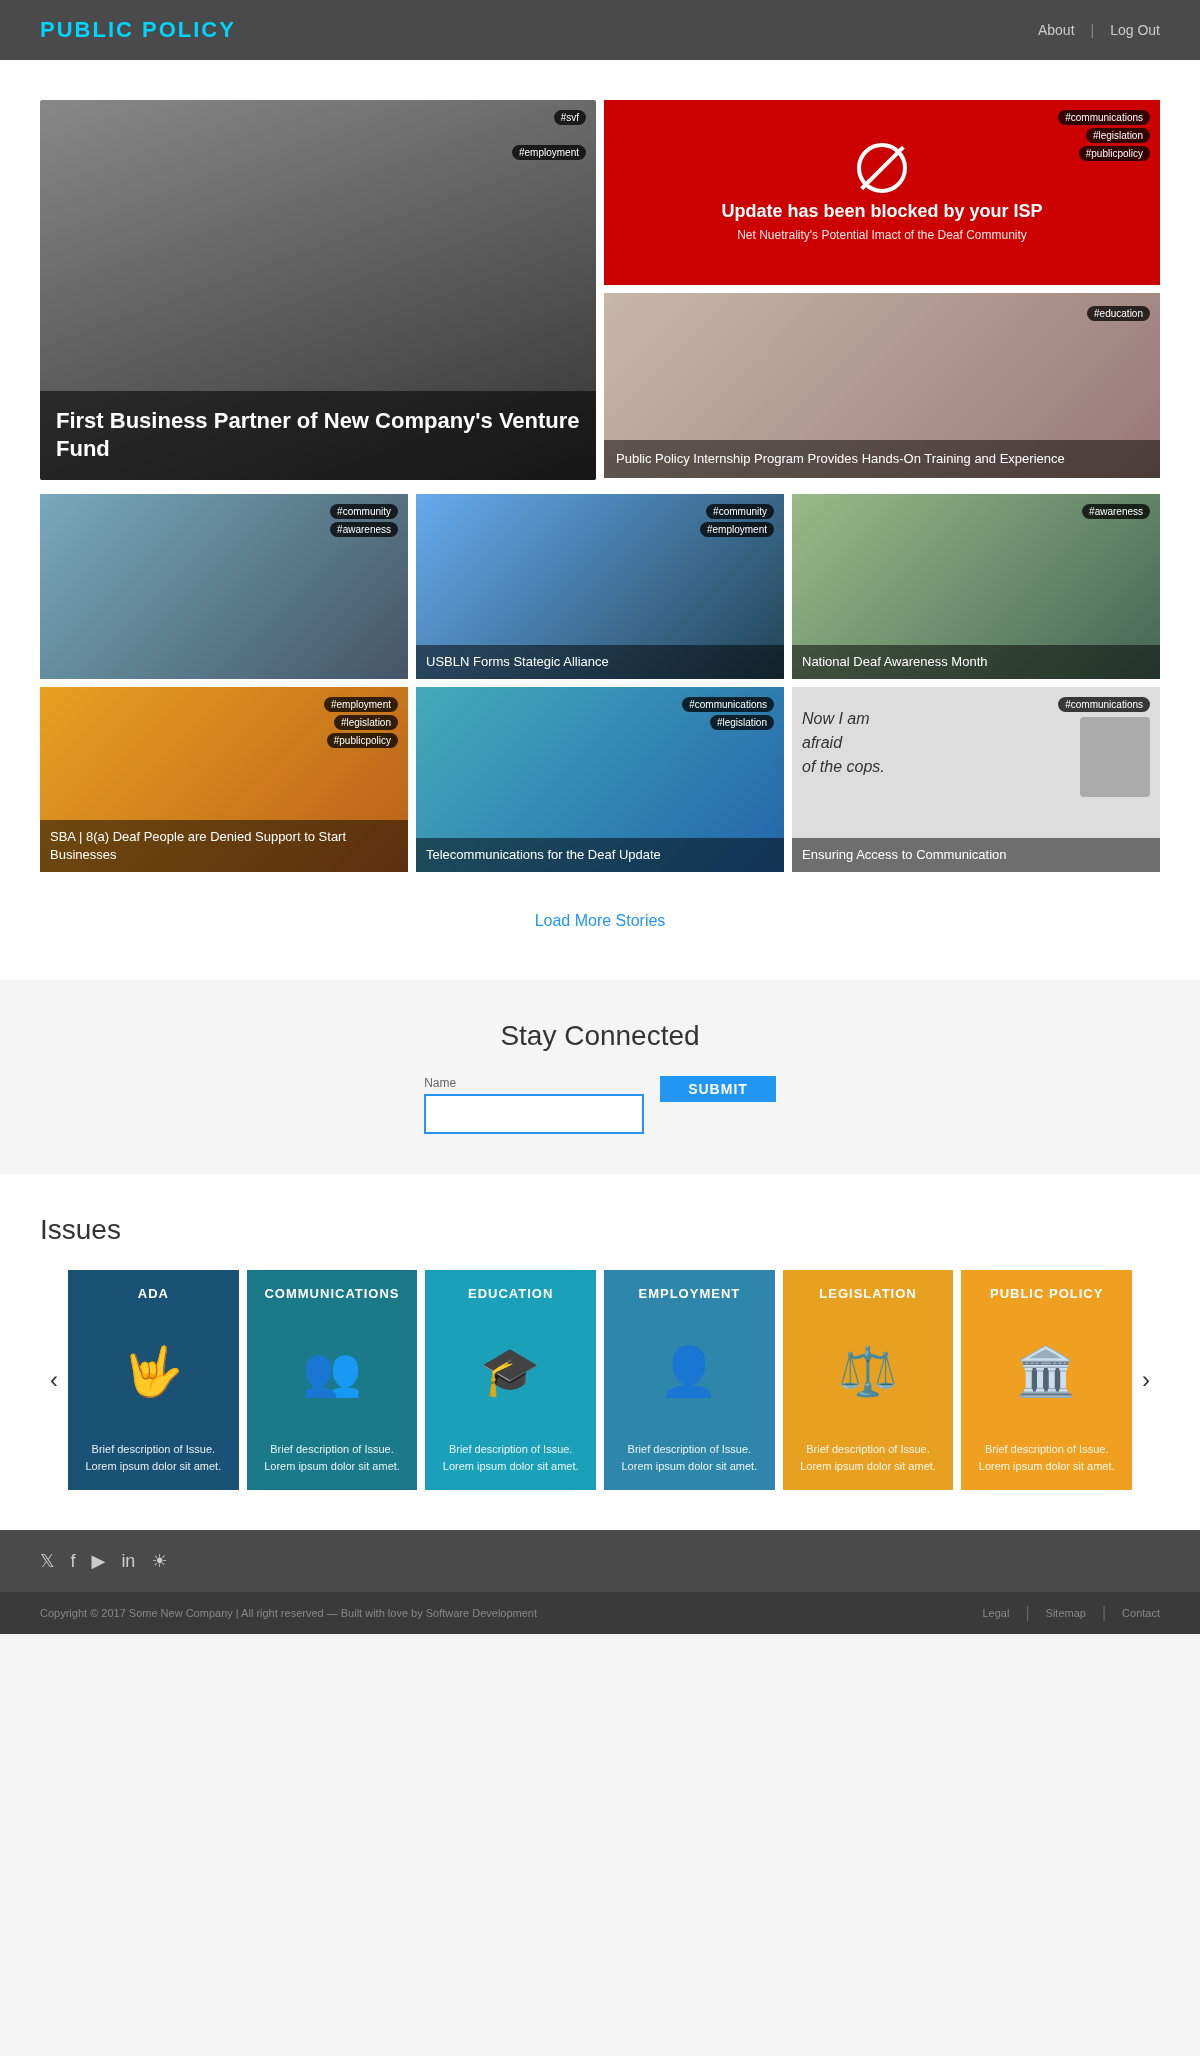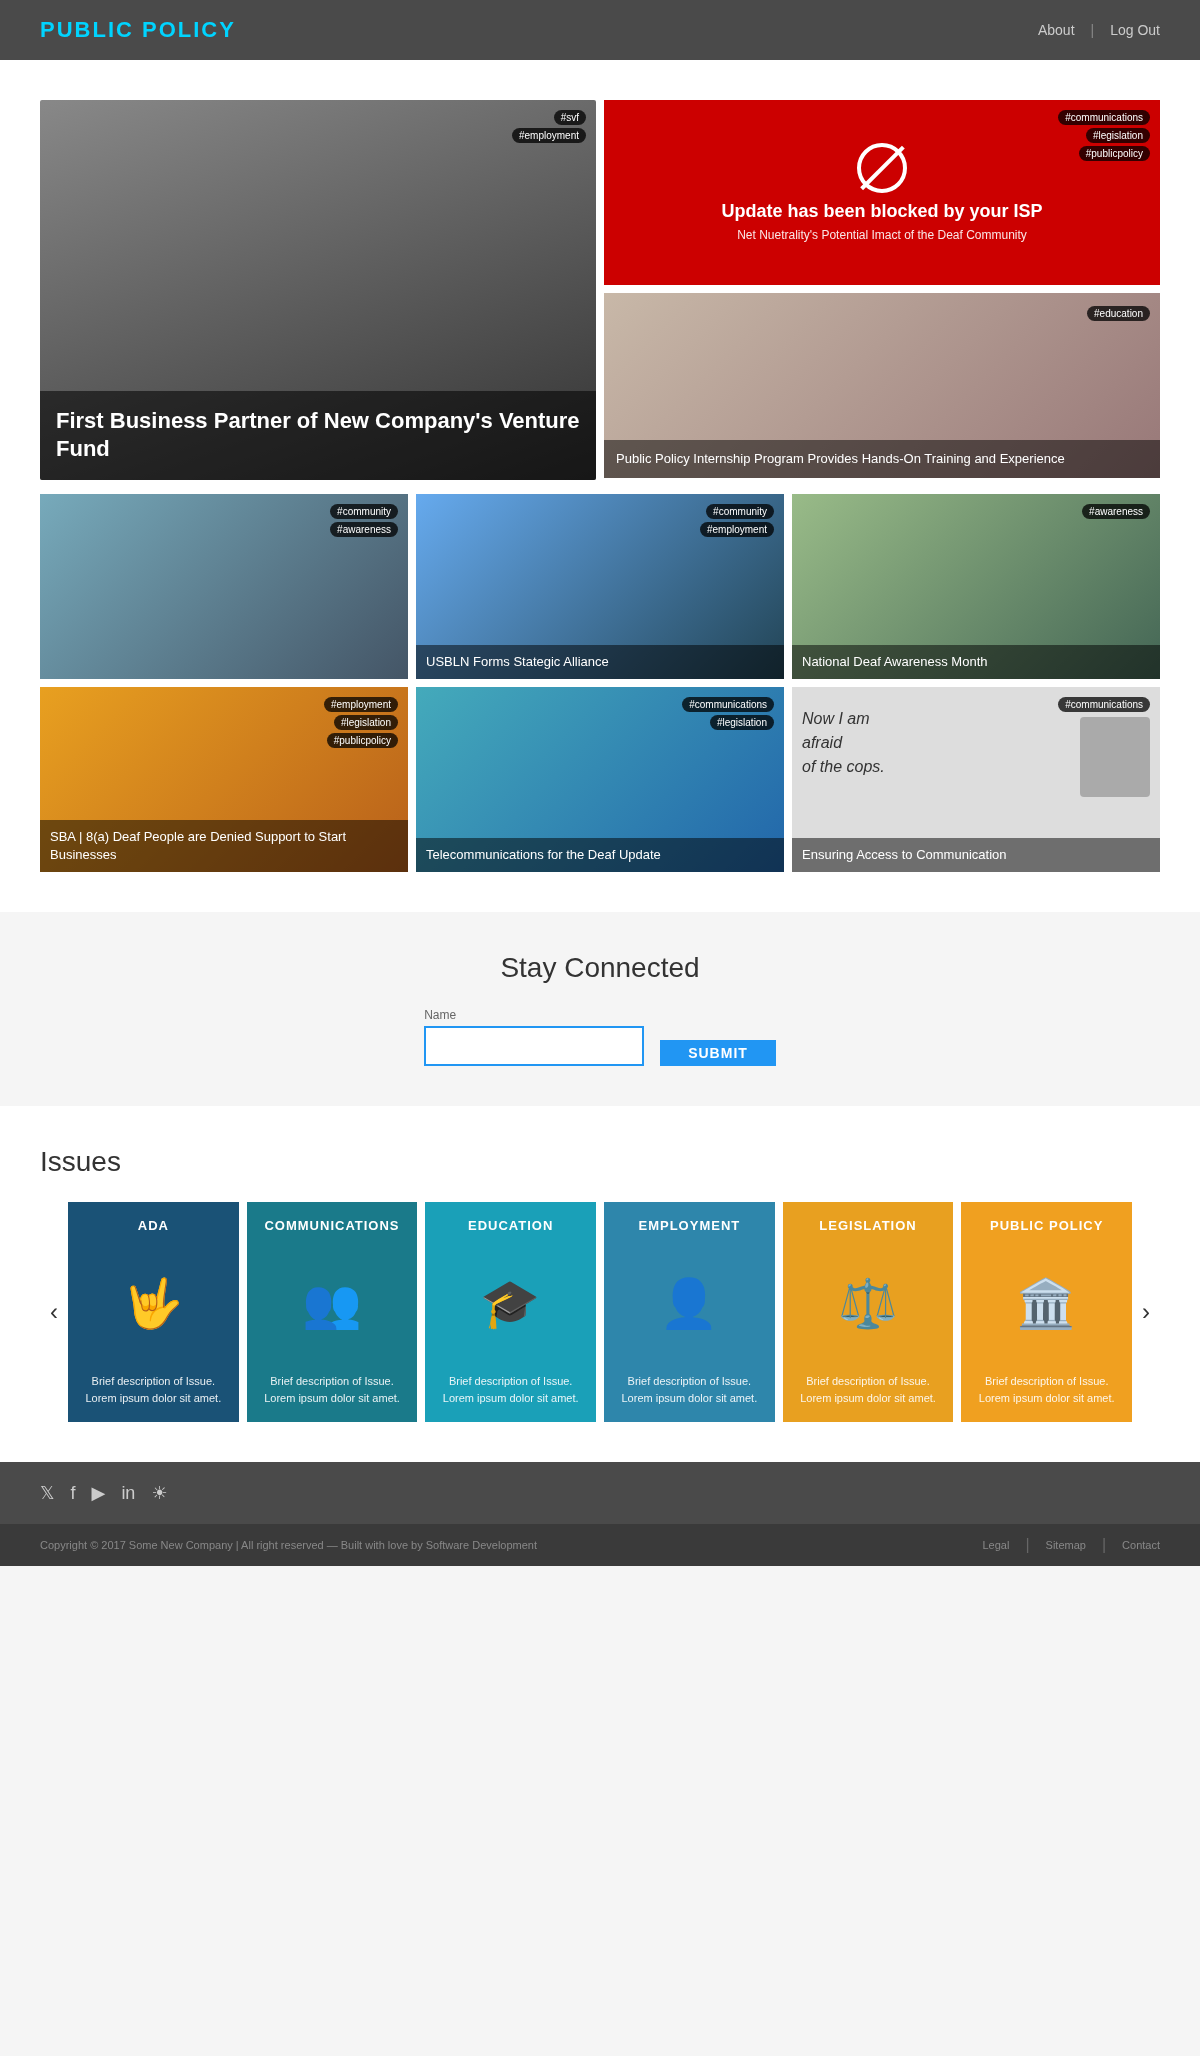--- a/index.html
+++ b/index.html
@@ -57,21 +57,21 @@
       font-weight: bold;
       line-height: 1.3;
     }
     .featured-tags {
       position: absolute;
       top: 10px;
       right: 10px;
       display: flex;
       flex-direction: column;
       align-items: flex-end;
-      gap: 3px;
+      gap: 20px;
     }
     .tag {
       background: rgba(0,0,0,0.75);
       color: #fff;
       font-size: 10px;
       padding: 2px 7px;
       border-radius: 10px;
     }
     .video-blocked-card {
       background: #cc0000;
@@ -190,21 +190,21 @@
     }
     .stay-connected h2 {
       font-size: 28px;
       font-weight: normal;
       color: #333;
       margin-bottom: 24px;
     }
     .form-row {
       display: flex;
       justify-content: center;
-      align-items: flex-end;
+      align-items: flex-start;
       gap: 16px;
     }
     .form-field {
       display: flex;
       flex-direction: column;
       align-items: flex-start;
       gap: 4px;
     }
     .form-field label {
       font-size: 12px;
@@ -466,20 +466,23 @@
       <div class="cops-text" style="position:absolute;top:20px;left:10px;color:#333;font-size:16px;font-style:italic;line-height:1.5;">
         Now I am<br>afraid<br>of the cops.
       </div>
       <div style="position:absolute;right:10px;top:30px;width:70px;height:80px;background:#888;border-radius:4px;opacity:0.6;"></div>
       <div class="story-overlay" style="background:rgba(0,0,0,0.5);">
         <span>Ensuring Access to Communication</span>
       </div>
     </div>
   </div>
 
+  <div class="load-more-section">
+    <button class="load-more-btn">Load More Stories</button>
+  </div>
 
 </main>
 
 <section class="stay-connected">
   <h2>Stay Connected</h2>
   <div class="form-row">
     <div class="form-field">
       <label>Name</label>
       <input type="text" style="">
     </div>

